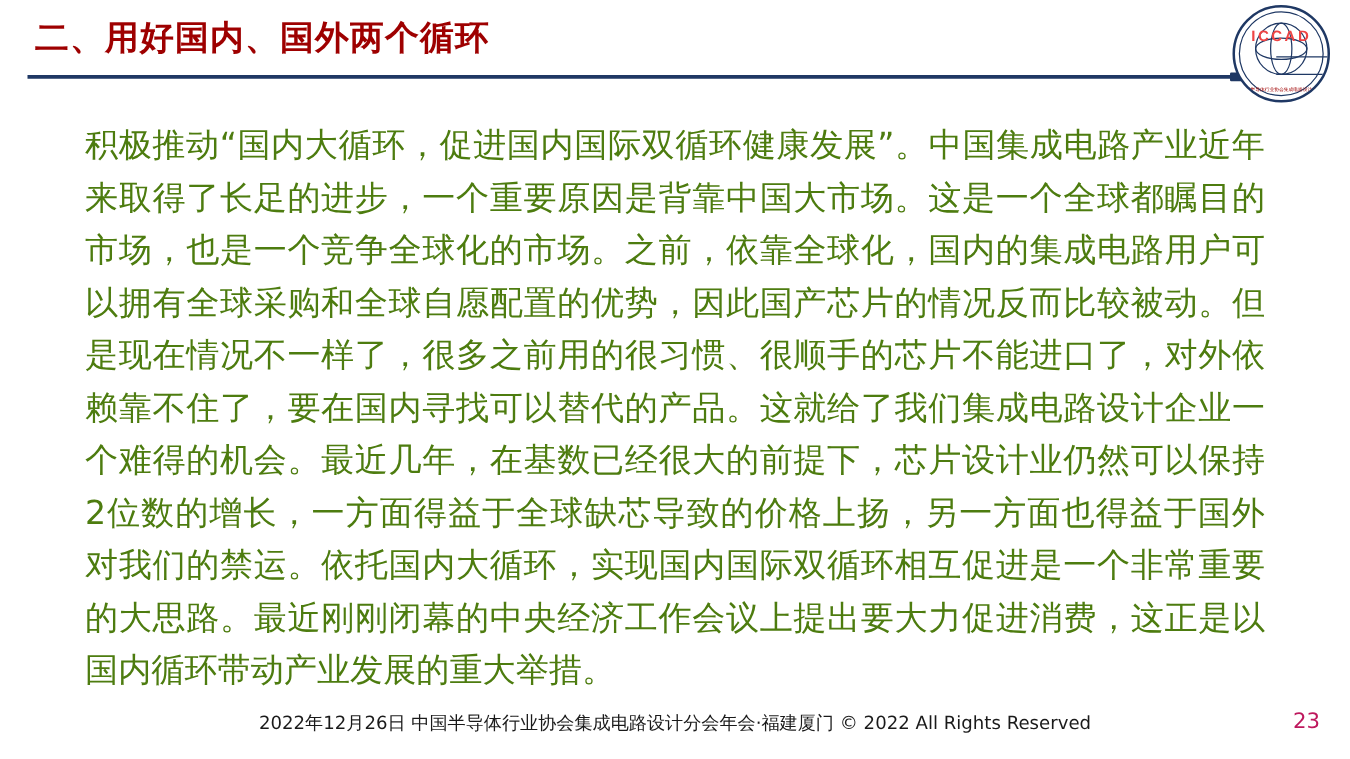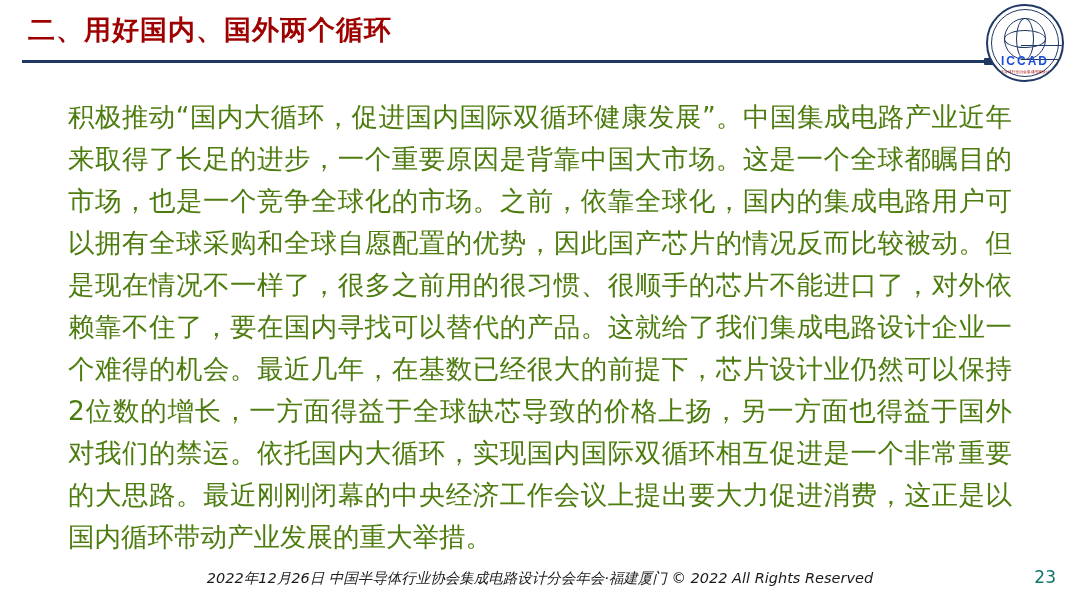--- a/index.html
+++ b/index.html
@@ -121,23 +121,22 @@
   .logo .hline.h1 { top: 26px; }
   .logo .hline.h2 { top: 40px; }
   .logo .logo-text {
     position: absolute;
     left: 0;
     top: 16px;
     width: 74px;
     text-align: center;
     font-size: 12px;
     font-weight: bold;
-    color: #1d4ed8;
+    color: #ef4444;
     letter-spacing: 2px;
-    margin-top: 32px;
   }
   .logo .logo-sub {
     position: absolute;
     left: 0;
     bottom: 6px;
     width: 74px;
     text-align: center;
     font-size: 4px;
     color: #9e0000;
     letter-spacing: 0px;
@@ -170,28 +169,27 @@
   }
   .footer-text {
     position: absolute;
     left: 0;
     top: 0;
     width: 1080px;
     text-align: center;
     font-size: 14.5px;
     color: #1a1a1a;
     font-family: "DejaVu Sans", "Liberation Sans", sans-serif;
-    font-style: italic;
   }
   .page-number {
     position: absolute;
     right: 24px;
     top: -2px;
     font-size: 17px;
-    color: #0f766e;
+    color: #be185d;
     font-family: "DejaVu Sans", "Liberation Sans", sans-serif;
   }
 </style>
 </head>
 <body>
 
 <div class="slide">
 
   <div class="header">
     <div class="title">二、用好国内、国外两个循环</div>

